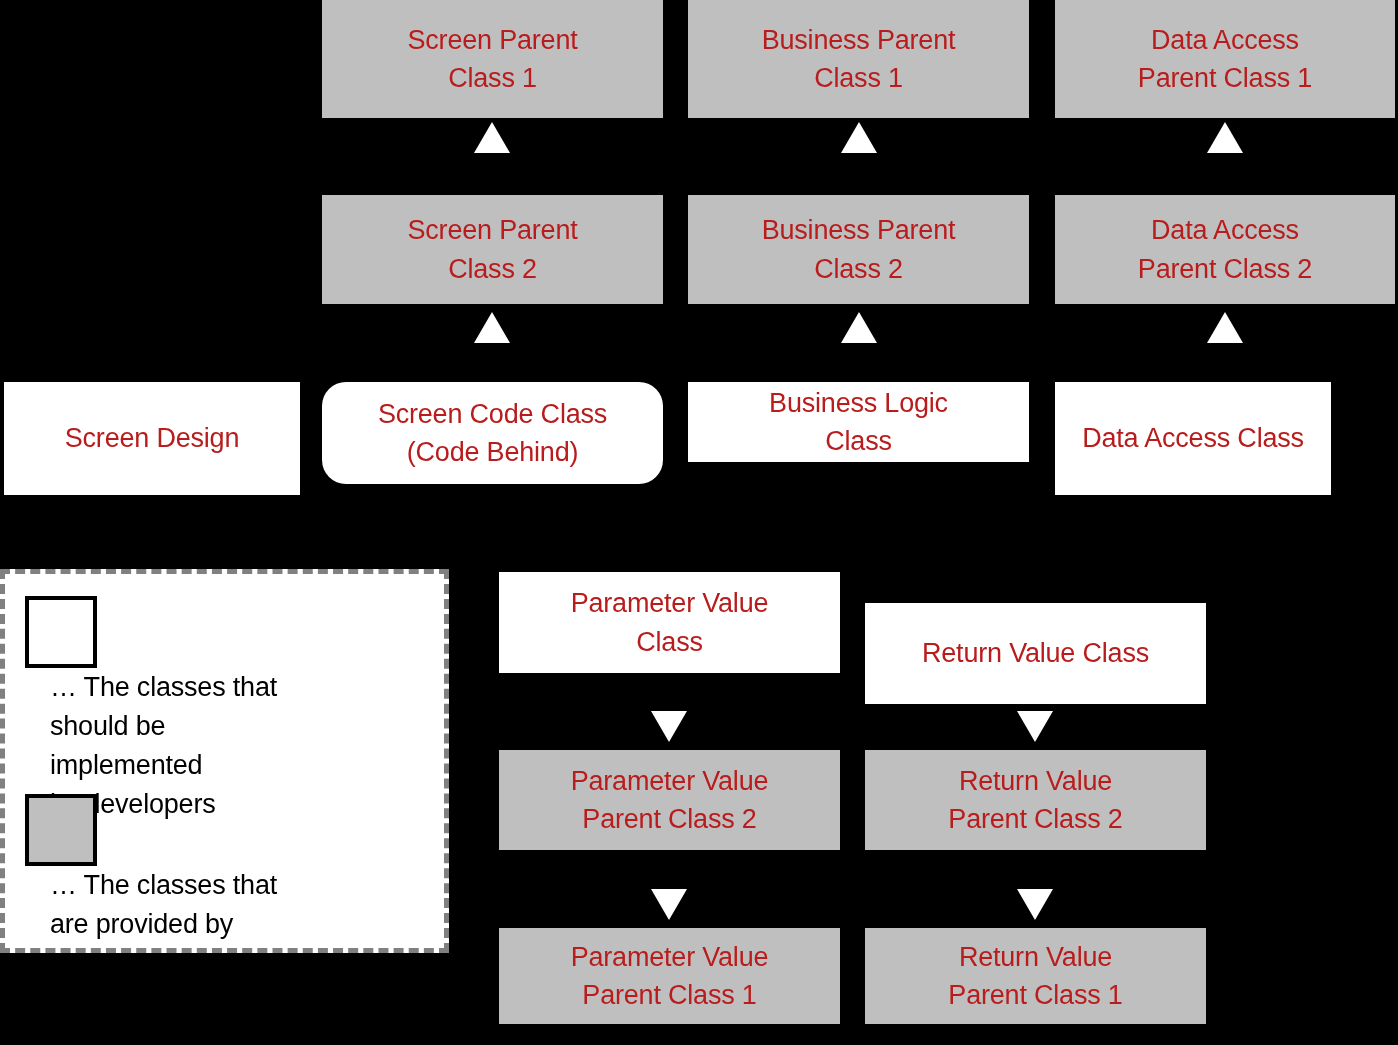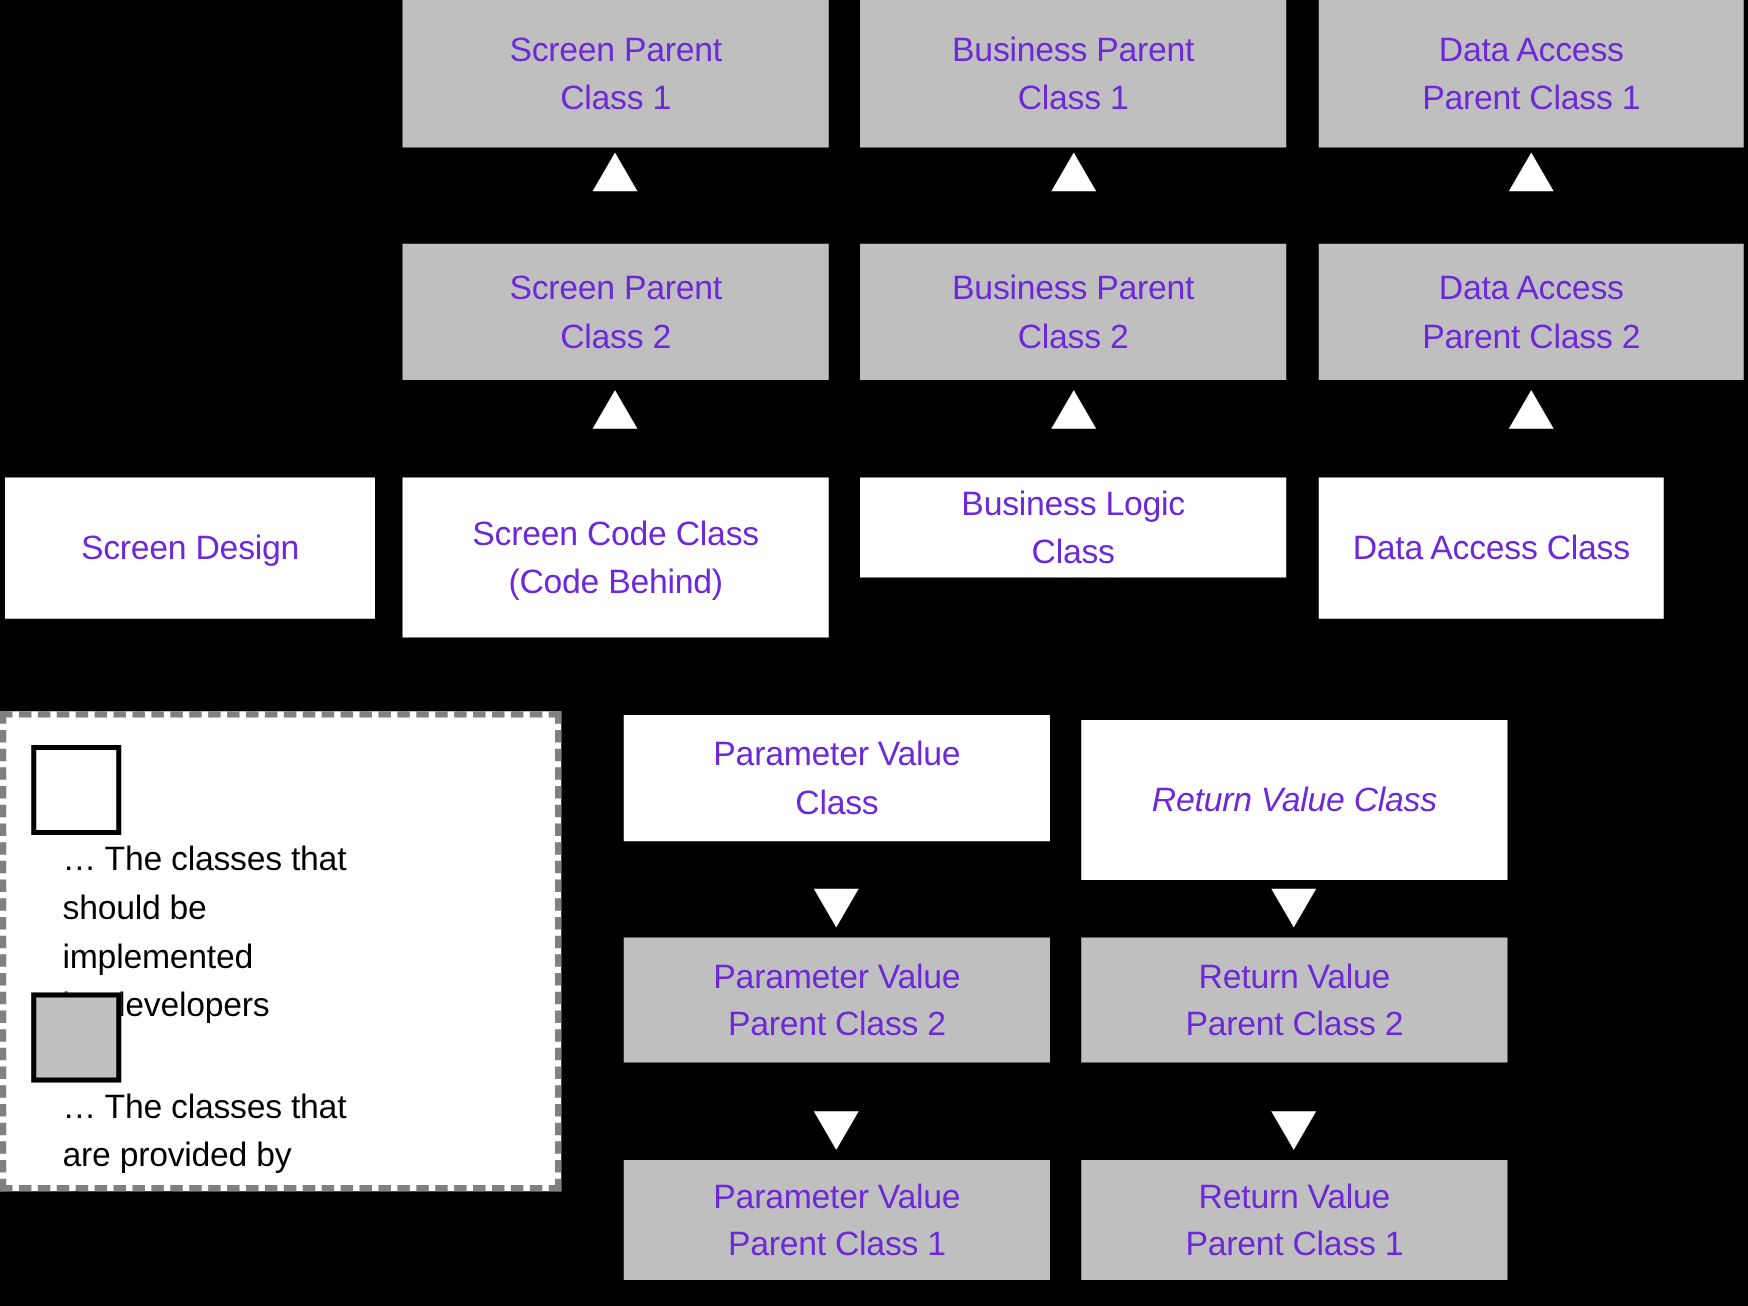--- a/index.html
+++ b/index.html
@@ -21,21 +21,21 @@
     height: 1045px;
     background: #000000;
   }
   .box {
     position: absolute;
     box-sizing: border-box;
     display: flex;
     align-items: center;
     justify-content: center;
     text-align: center;
-    color: #6d28d9;
+    color: #b91c1c;
     font-size: 27px;
     line-height: 1.42;
     font-family: "Liberation Sans", sans-serif;
     letter-spacing: -0.2px;
     padding: 2px 6px;
     white-space: pre-line;
   }
   .box.gray { background: #bfbfbf; }
   .box.white { background: #ffffff; }
 
@@ -113,21 +113,21 @@
   <div class="box gray" style="left:688px; top:195px; width:341px; height:109px;">Business Parent
 Class 2</div>
   <div class="box gray" style="left:1055px; top:195px; width:340px; height:109px;">Data Access
 Parent Class 2</div>
 
   <div class="tri tri-up" style="left:474px; top:312px;"></div>
   <div class="tri tri-up" style="left:841px; top:312px;"></div>
   <div class="tri tri-up" style="left:1207px; top:312px;"></div>
 
   <div class="box white" style="left:4px; top:382px; width:296px; height:113px;">Screen Design</div>
-  <div class="box white" style="left:322px; top:382px; width:341px; height:128px;">Screen Code Class
+  <div class="box white" style="left:322px; top:382px; width:341px; height:102px;border-radius:24px;">Screen Code Class
 (Code Behind)</div>
   <div class="box white" style="left:688px; top:382px; width:341px; height:80px;">Business Logic
 Class</div>
   <div class="box white" style="left:1055px; top:382px; width:276px; height:113px;">Data Access Class</div>
 
   <div id="legend">
     <div class="legend-row" style="left:20px; top:22px;">
       <div class="swatch white"></div>
       <div class="legend-text" style="width:290px;">… The classes that
 should be
@@ -144,21 +144,21 @@
 
   <div class="box white" style="left:499px; top:572px; width:341px; height:101px;">Parameter Value
 Class</div>
   <div class="tri tri-down" style="left:651px; top:711px;"></div>
   <div class="box gray" style="left:499px; top:750px; width:341px; height:100px;">Parameter Value
 Parent Class 2</div>
   <div class="tri tri-down" style="left:651px; top:889px;"></div>
   <div class="box gray" style="left:499px; top:928px; width:341px; height:96px;">Parameter Value
 Parent Class 1</div>
 
-  <div class="box white" style="left:865px; top:576px; width:341px; height:128px;font-style:italic;">Return Value Class</div>
+  <div class="box white" style="left:865px; top:603px; width:341px; height:101px;">Return Value Class</div>
   <div class="tri tri-down" style="left:1017px; top:711px;"></div>
   <div class="box gray" style="left:865px; top:750px; width:341px; height:100px;">Return Value
 Parent Class 2</div>
   <div class="tri tri-down" style="left:1017px; top:889px;"></div>
   <div class="box gray" style="left:865px; top:928px; width:341px; height:96px;">Return Value
 Parent Class 1</div>
 
 </div>
 
 </body></html>

